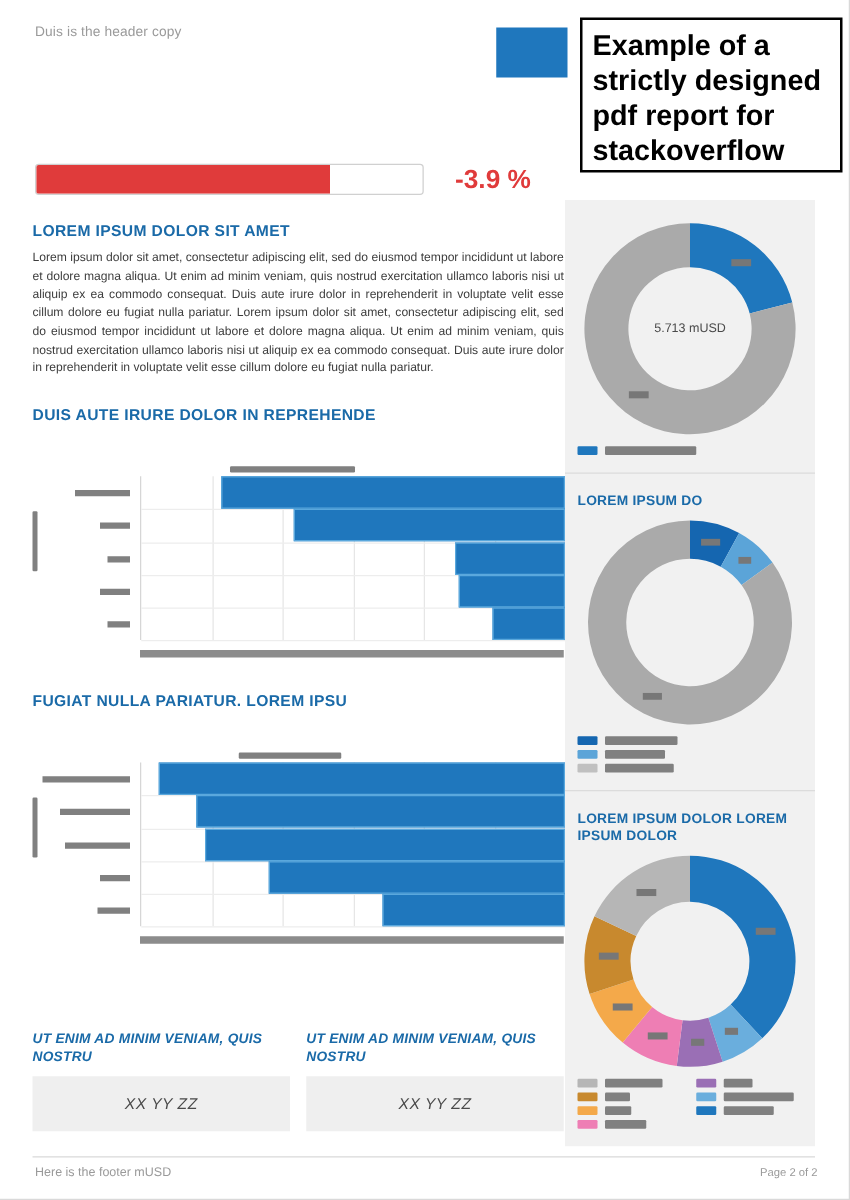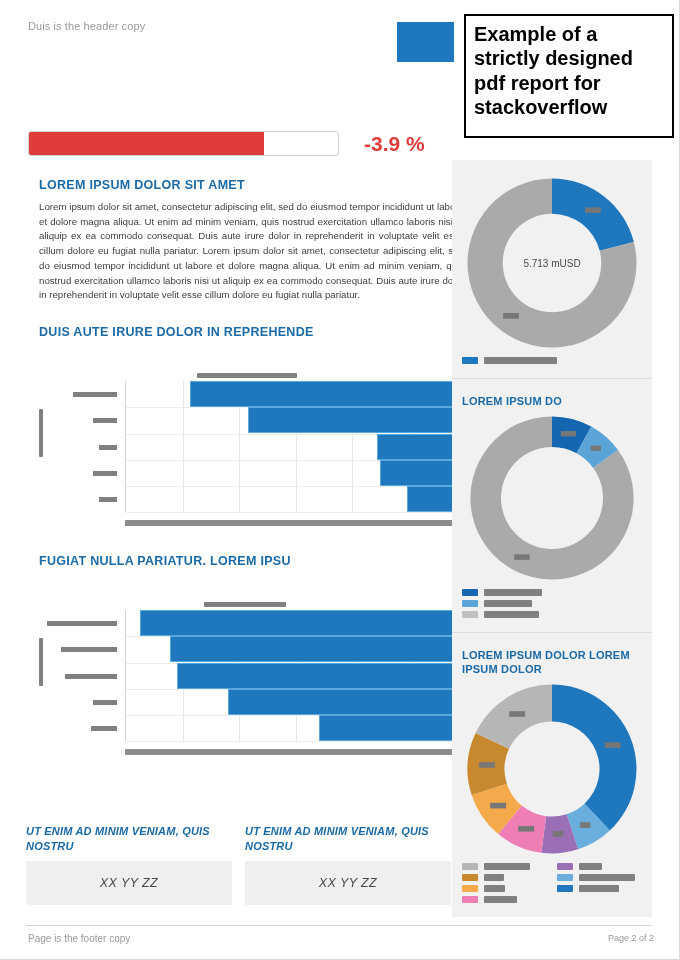--- a/index.html
+++ b/index.html
@@ -41,21 +41,21 @@
     border:1px solid #d0d0d0;border-radius:3px;
     background:#fff;box-sizing:border-box;overflow:hidden;
   }
   .progress-fill{height:100%;background:#e03b3b;}
   .progress-value{
     position:absolute;left:364px;top:132px;
     font-size:21px;font-weight:bold;color:#e03b3b;text-align:center;
   }
 
   
-  .leftcol{position:absolute;left:26px;top:178px;width:425px;margin-left:13px;}
+  .leftcol{position:absolute;left:26px;top:178px;width:425px;}
   .sect-title{
     color:#1a6aa8;font-size:12.5px;font-weight:bold;
     letter-spacing:.3px;margin:0 0 8px 0;
   }
   .body-copy{
     font-size:9.7px;line-height:1.52;color:#3d3d3d;
     text-align:justify;margin:0;
   }
 
   
@@ -125,21 +125,21 @@
   .legend-2col{display:flex;gap:10px;margin-top:6px;}
   .legend-2col > div{flex:1;}
 
   .blue-block{
     position:absolute;left:397px;top:22px;width:57px;height:40px;background:#1f77bd;
   }
   .annotation{
     position:absolute;left:464px;top:14px;width:210px;height:124px;
     background:#fff;border:2px solid #000;box-sizing:border-box;
     padding:6px 8px;
-    font-size:20px;font-weight:bold;line-height:1.22;color:#000;
+    font-size:23px;font-weight:bold;line-height:1.22;color:#000;
     font-family:"Liberation Sans", sans-serif;
   }
 </style>
 </head>
 <body>
 
 <div class="page">
 
   <div class="header">Duis is the header copy</div>
 
@@ -227,21 +227,21 @@
       <div class="bbox-title">UT ENIM AD MINIM VENIAM, QUIS NOSTRU</div>
       <div class="bbox-value">XX YY ZZ</div>
     </div>
     <div class="bbox">
       <div class="bbox-title">UT ENIM AD MINIM VENIAM, QUIS NOSTRU</div>
       <div class="bbox-value">XX YY ZZ</div>
     </div>
   </div>
 
   <div class="footer-rule"></div>
-  <div class="footer-left">Page is the footer copy</div>
+  <div class="footer-left">Here is the footer mUSD</div>
   <div class="footer-right">Page 2 of 2</div>
 
   <div class="sidebar">
 
     <div class="panel">
       <div class="donut-wrap" id="donut1" style="width:176px;height:176px;">
           <svg viewBox="0 0 100 100" width="176" height="176" style="display: block;">
             <path d="M50 2 A48 48 0 0 1 96.49199173417429 38.062885416086964 L77.12032851160167 43.03668315938406 A28 28 0 0 0 50 22 Z" fill="#1f77bd"></path>
             <rect x="68.7904680388131" y="18.374109529723764" width="9" height="3.2" fill="#777"></rect>
             <path d="M96.49199173417429 38.062885416086964 A48 48 0 1 1 49.99999999999999 2 L49.99999999999999 22 A28 28 0 1 0 77.12032851160167 43.03668315938406 Z" fill="#aaaaaa"></path>

